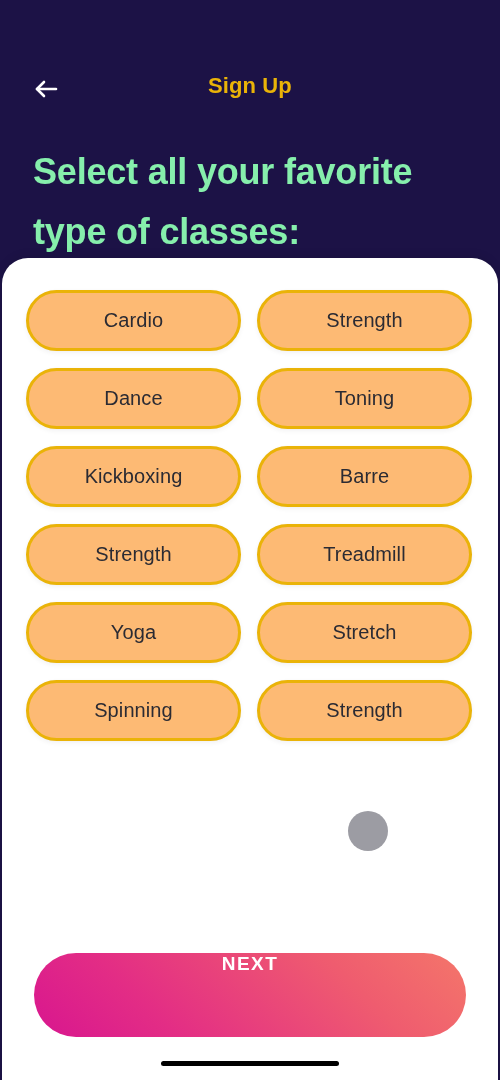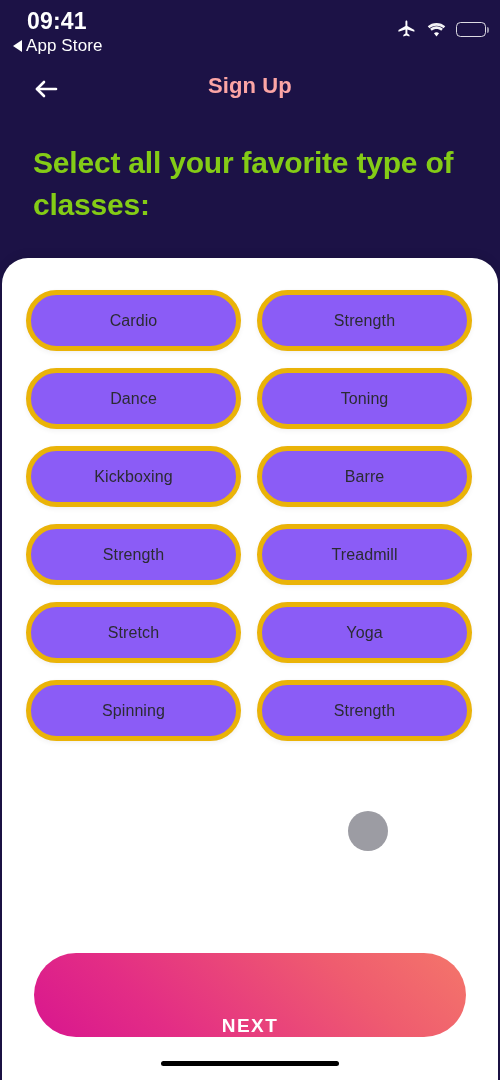--- a/index.html
+++ b/index.html
@@ -99,36 +99,36 @@
     left: 28px;
     top: 4px;
     width: 38px; height: 34px;
     cursor: pointer;
   }
   .nav-title {
     position: absolute;
     left: 0; right: 0;
     top: 5px;
     text-align: center;
-    color: #fca5a5;
+    color: #eab308;
     font-size: 22px;
     font-weight: bold;
     letter-spacing: 0.1px;
   }
 
   
   .headline {
     position: absolute;
     top: 142px;
     left: 33px;
     right: 28px;
-    color: #84cc16;
-    font-size: 30px;
-    font-weight: bold;
-    line-height: 42px;
+    color: #86efac;
+    font-size: 36px;
+    font-weight: bold;
+    line-height: 60px;
     letter-spacing: -0.2px;
   }
 
   
   .sheet {
     position: absolute;
     left: 2px;
     right: 2px;
     top: 258px;
     bottom: 0;
@@ -144,29 +144,29 @@
     left: 24px;
     right: 26px;
     display: grid;
     grid-template-columns: 1fr 1fr;
     column-gap: 16px;
     row-gap: 17px;
   }
   .chip {
     height: 61px;
     border-radius: 31px;
-    background: #8b5cf6;
-    border: 5px solid #eab308;
+    background: #fdba74;
+    border: 3px solid #eab308;
     box-shadow: 0 2px 5px rgba(20,20,40,0.055),
                 0 0 1px rgba(20,20,40,0.05);
     display: flex;
     align-items: center;
     justify-content: center;
     color: #2b2b33;
-    font-size: 16px;
+    font-size: 20px;
     font-weight: normal;
     letter-spacing: 0.1px;
     cursor: pointer;
     user-select: none;
   }
 
   
   .cursor-dot {
     position: absolute;
     left: 348px;
@@ -179,21 +179,21 @@
   
   .next-button {
     position: absolute;
     left: 34px;
     right: 34px;
     top: 953px;
     height: 84px;
     border-radius: 42px;
     background: linear-gradient(45deg, #d8168f 0%, #e32d85 28%, #ef5c6f 72%, #f4766a 100%);
     display: flex;
-    align-items: flex-end;
+    align-items: flex-start;
     justify-content: center;
     cursor: pointer;
     border: none;
   }
   .next-label {
     color: #ffffff;
     font-size: 19px;
     font-weight: bold;
     letter-spacing: 1.4px;
   }
@@ -208,46 +208,20 @@
     height: 5px;
     border-radius: 3px;
     background: #000000;
   }
 </style>
 </head>
 <body>
 
 <div class="screen">
 
-  <div class="status-bar">
-    <div class="status-time">09:41</div>
-
-    <div class="status-back">
-      <span class="back-triangle"></span>
-      <span>App Store</span>
-    </div>
-
-    <div class="status-icons">
-      <span class="icon-airplane">
-        <svg width="21" height="21" viewBox="0 0 24 24" fill="#ffffff">
-          <path d="M21 14.5v-2l-8-4.5V3.2c0-.8-.5-1.4-1.1-1.4s-1.1.6-1.1 1.4V8l-8 4.5v2l8-2.4v4.6l-2.4 1.6v1.6l3.5-1 3.5 1v-1.6L13 16.7v-4.6l8 2.4z"></path>
-        </svg>
-      </span>
-      <span class="icon-wifi">
-        <svg width="21" height="16" viewBox="0 0 24 18" fill="#ffffff">
-          <path d="M12 16.4l2.9-3.6c-.8-.7-1.8-1.1-2.9-1.1s-2.1.4-2.9 1.1L12 16.4z"></path>
-          <path d="M12 7.9c2 0 3.9.7 5.4 2l1.9-2.3C17.3 5.8 14.7 4.8 12 4.8S6.7 5.8 4.7 7.6l1.9 2.3c1.5-1.3 3.4-2 5.4-2z" opacity="0.95"></path>
-          <path d="M12 1c-3.8 0-7.3 1.4-10 3.7l1.9 2.3C6.1 5.1 8.9 4 12 4s5.9 1.1 8.1 3l1.9-2.3C19.3 2.4 15.8 1 12 1z" opacity="0.95"></path>
-        </svg>
-      </span>
-      <span class="battery">
-        <span class="battery-fill"></span>
-      </span>
-    </div>
-  </div>
 
   <div class="nav-bar">
     <div class="nav-back">
       <svg width="38" height="34" viewBox="0 0 38 34" fill="none" stroke="#ffffff" stroke-width="2.6" stroke-linecap="round" stroke-linejoin="round">
         <path d="M28 17H9"></path>
         <path d="M16 10l-7 7 7 7"></path>
       </svg>
     </div>
     <div class="nav-title">Sign Up</div>
   </div>
@@ -258,22 +232,22 @@
 
     <div class="chip-grid">
       <div class="chip">Cardio</div>
       <div class="chip">Strength</div>
       <div class="chip">Dance</div>
       <div class="chip">Toning</div>
       <div class="chip">Kickboxing</div>
       <div class="chip">Barre</div>
       <div class="chip">Strength</div>
       <div class="chip">Treadmill</div>
+      <div class="chip">Yoga</div>
       <div class="chip">Stretch</div>
-      <div class="chip">Yoga</div>
       <div class="chip">Spinning</div>
       <div class="chip">Strength</div>
     </div>
 
   </div>
 
   <div class="cursor-dot"></div>
 
   <div class="next-button">
     <span class="next-label">NEXT</span>

